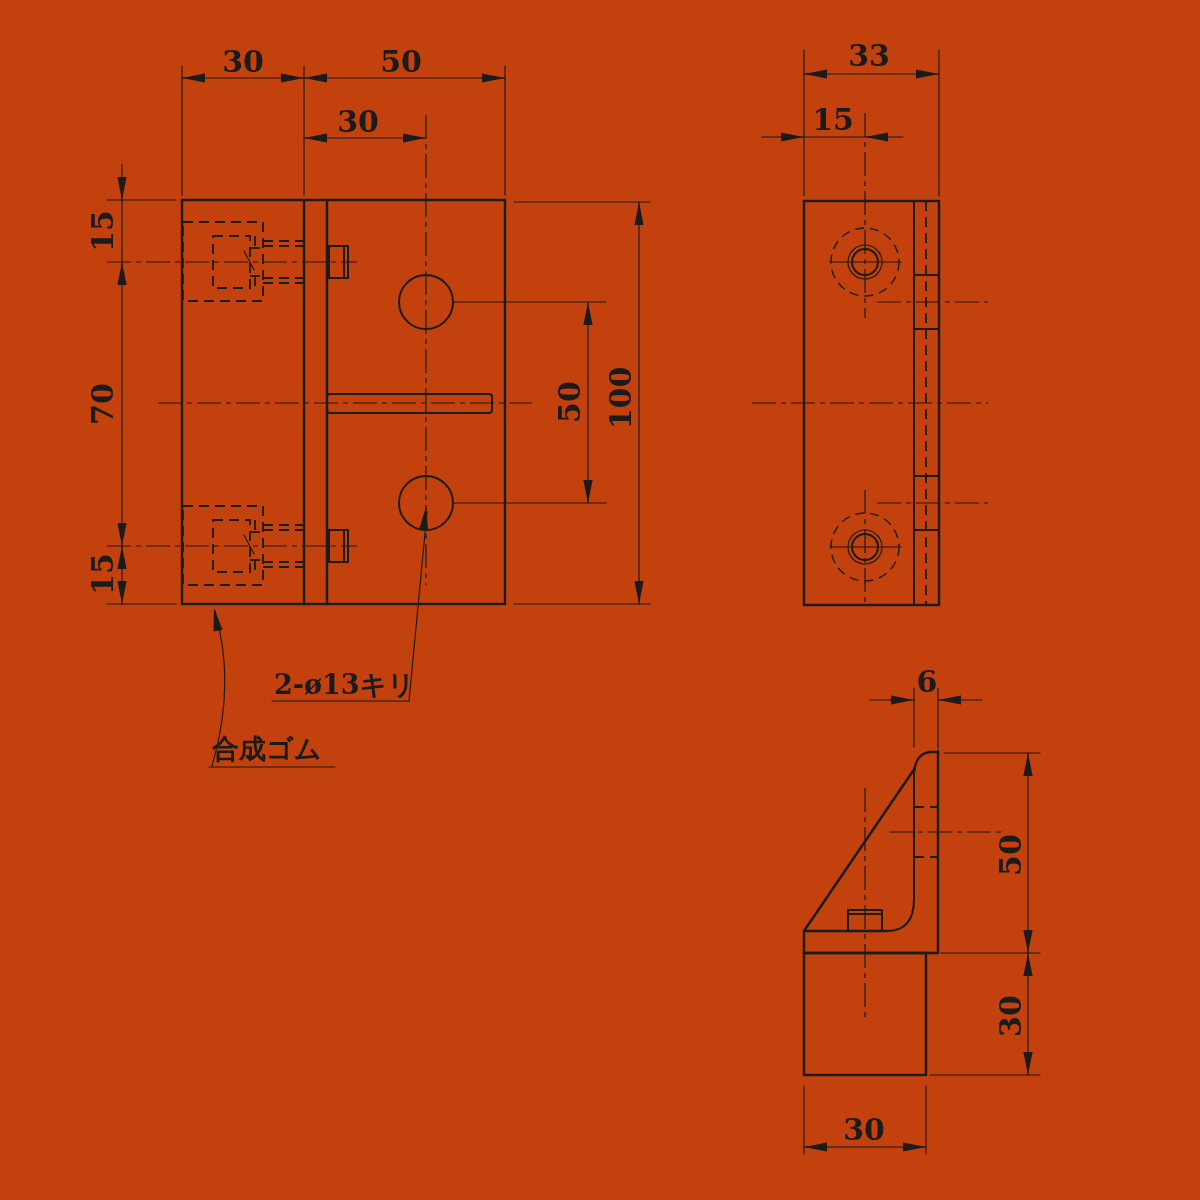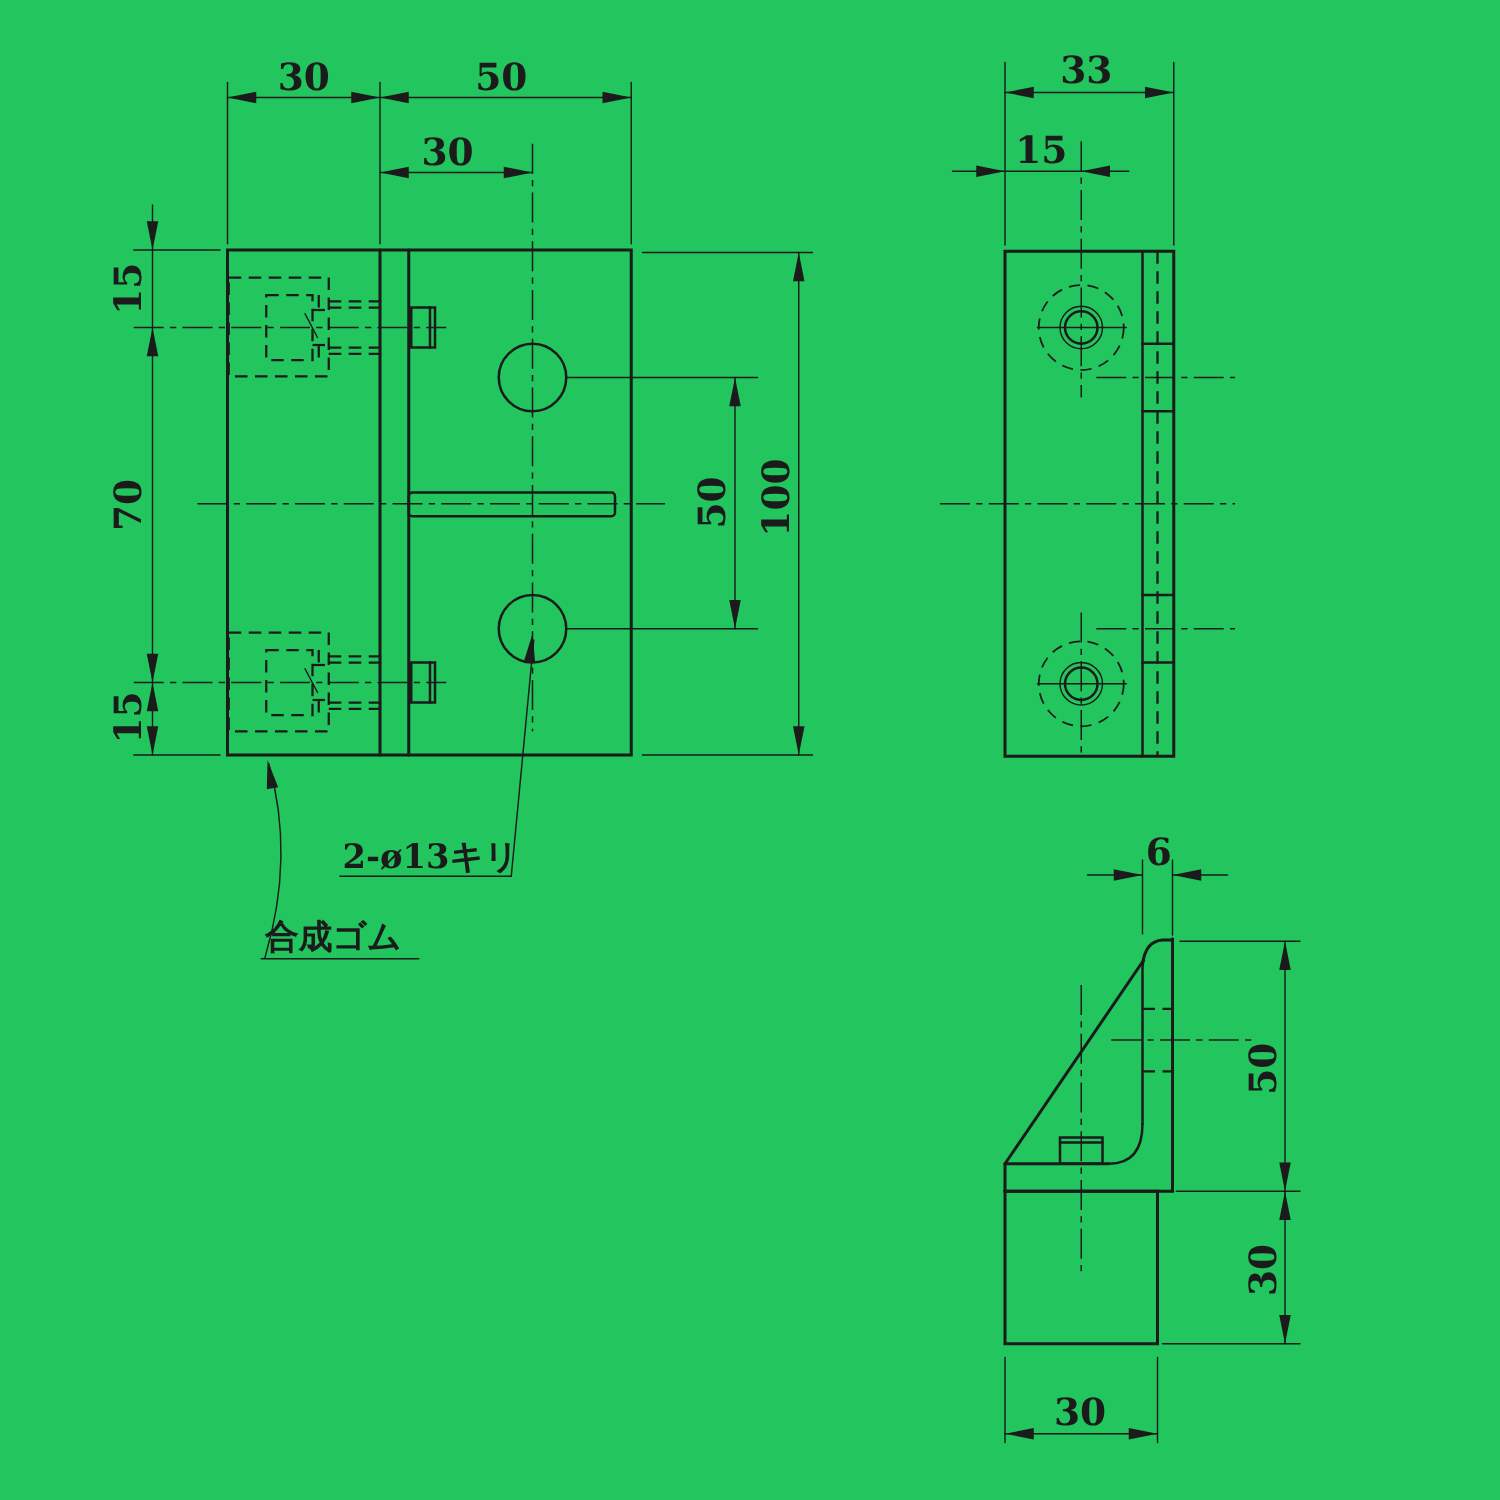--- a/index.html
+++ b/index.html
@@ -1,16 +1,16 @@
 <!DOCTYPE html>
 <html><head>
 <meta charset="utf-8">
 <style>
   html,body{margin:0;padding:0;background:#ffffff;}
-  .stage{position:relative;width:1200px;height:1200px;background:#22c55e;overflow:hidden;}
+  .stage{position:relative;width:1200px;height:1200px;background:#c2410c;overflow:hidden;}
   svg{position:absolute;left:0;top:0;}
   
   .o  {stroke:#1b1b1b;stroke-width:2.4;fill:none;stroke-linecap:round;}
   .m  {stroke:#1b1b1b;stroke-width:2.0;fill:none;stroke-linecap:round;}
   .t  {stroke:#1b1b1b;stroke-width:1.15;fill:none;stroke-linecap:round;}
   .h  {stroke:#1b1b1b;stroke-width:1.8;fill:none;stroke-dasharray:10 6;stroke-linecap:butt;}
   .cl {stroke:#1b1b1b;stroke-width:1.2;fill:none;stroke-dasharray:24 5 5 5;stroke-linecap:butt;}
   .dc {stroke:#1b1b1b;stroke-width:1.4;fill:none;stroke-dasharray:9 6;}
   .ar {fill:#1b1b1b;stroke:none;}
   text.d{font-family:"DejaVu Serif","Liberation Serif",serif;font-weight:700;font-size:30px;fill:#1b1b1b;}

